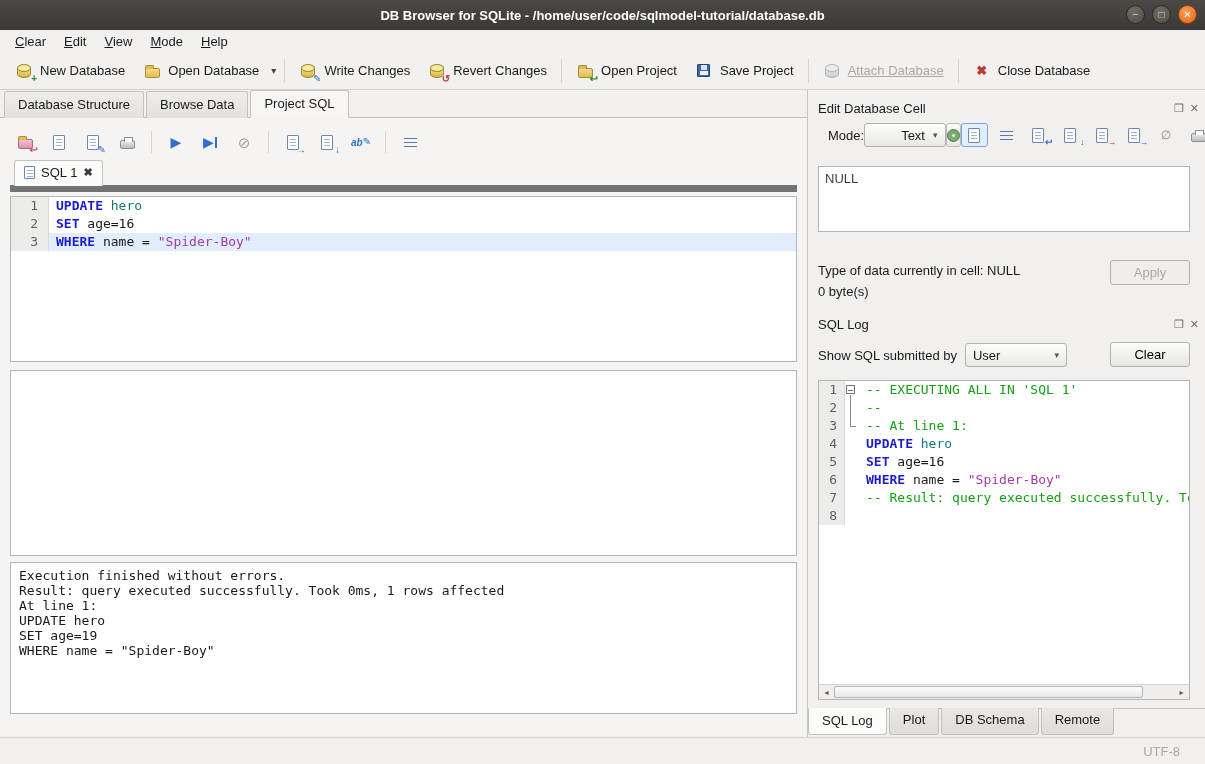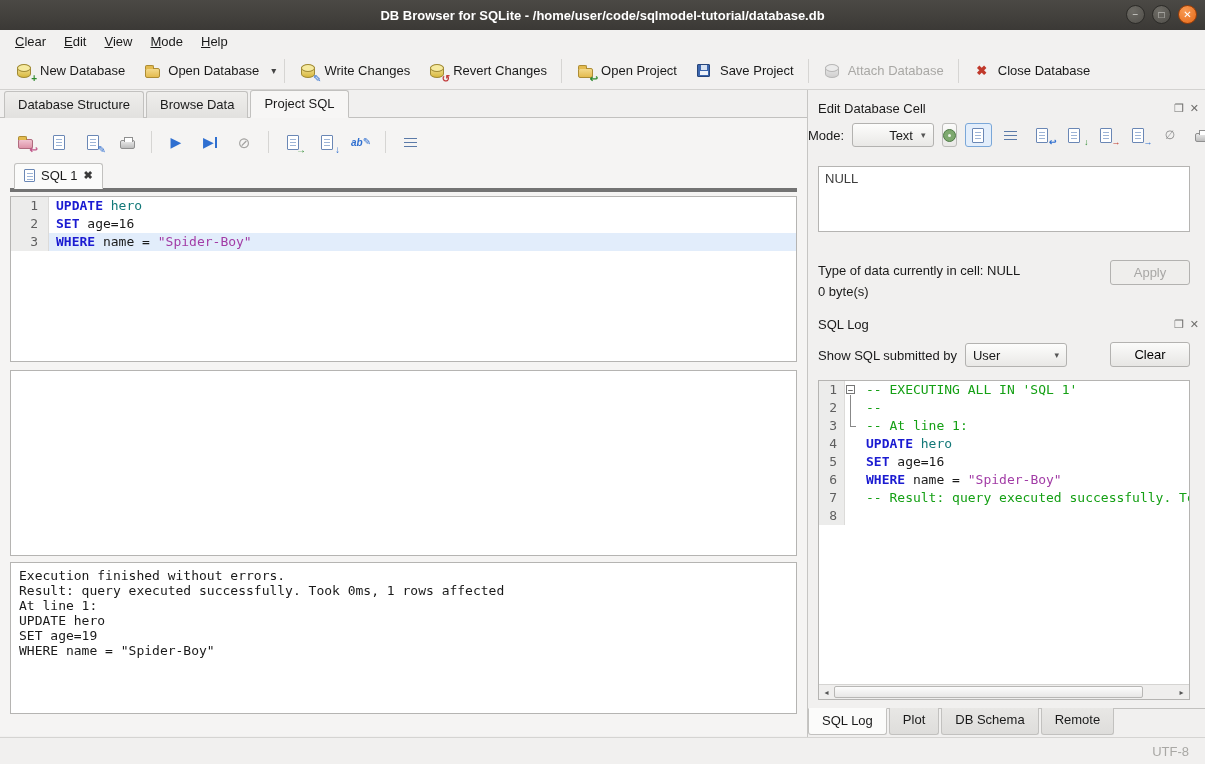--- a/index.html
+++ b/index.html
@@ -18,21 +18,21 @@
 
   
   .menubar { position:absolute; left:0; top:30px; right:0; height:22px; background:#f2f1f0; display:flex; align-items:center; padding-left:6px; }
   .menu-item { display:inline-block; padding:2px 9px; }
   .menu-item::first-letter { text-decoration:underline; }
 
   
   .toolbar { position:absolute; left:0; top:52px; right:0; height:38px; background:#f2f1f0;
     border-bottom:1px solid #d3d2d0; display:flex; align-items:center; padding:0 6px; }
   .tbtn { display:flex; align-items:center; gap:7px; padding:5px 9px; border-radius:3px; white-space:nowrap; }
-  .tbtn.disabled { color:#a9a8a5; }
+  .tbtn.disabled { color:#a9a8a5;text-decoration:underline; }
   .tbtn.disabled .i-db { filter:grayscale(1); opacity:.55; }
   .t-caret { padding:5px 3px; color:#444; font-size:10px; }
   .tsep { width:1px; height:24px; background:#d6d5d3; margin:0 5px; }
   .iconwrap { position:relative; width:18px; height:18px; display:flex; align-items:center; justify-content:center; flex:none; }
   .ov { position:absolute; right:-4px; bottom:-4px; font-size:10px; line-height:10px; }
 
   
   .i-db { position:relative; width:14px; height:11px; margin-top:4px; background:linear-gradient(#f0e093,#d8b83f);
     border:1px solid #a08a34; border-radius:0 0 7px 7px / 0 0 4px 4px; }
   .i-db::before { content:""; position:absolute; top:-4px; left:-1px; width:12px; height:6px; background:#f6ea9f; border:1px solid #a08a34; border-radius:50%; }
@@ -64,21 +64,21 @@
     border-radius:3px 3px 0 0; margin-right:2px; margin-bottom:-1px; }
   .mtab.active { background:#f7f6f5; border-bottom:1px solid #f7f6f5; font-weight:normal; }
   .page { position:relative; height:618px; background:#f5f4f3; padding:6px 10px 0; }
 
   
   .sql-toolbar { display:flex; align-items:center; height:36px; gap:4px; }
   .icon-btn { width:30px; height:28px; display:flex; align-items:center; justify-content:center; border-radius:3px; }
   .sql-toolbar .tsep { height:22px; }
 
   
-  .sql-subtabs { display:flex; align-items:flex-end; height:30px; border-bottom:4px solid #737373; margin-top:2px; }
+  .sql-subtabs { display:flex; align-items:flex-end; height:30px; border-bottom:7px solid #737373; margin-top:2px; }
   .stab { display:flex; align-items:center; gap:6px; padding:4px 9px 5px; background:#fbfbfa; border:1px solid #c2c1bf;
     border-bottom:1px solid #fbfbfa; border-radius:3px 3px 0 0; margin-bottom:-1px; margin-left:4px; }
   .stab-close { color:#3a3a3a; font-size:11px; font-weight:bold; }
   .i-file.small { width:11px; height:13px; }
 
   
   .editor, .logbox { background:#fff; border:1px solid #b5b4b2; overflow:hidden; }
   .editor { height:166px; margin-top:4px; }
   .crow { display:flex; height:18px; line-height:18px; font-family:"DejaVu Sans Mono", monospace; font-size:13px; }
   .gut { width:38px; flex:none; background:#ececeb; border-right:1px solid #dcdbd9; color:#5f5f5f;
@@ -101,21 +101,21 @@
     font:9px/8px "DejaVu Sans Mono", monospace; text-align:center; color:#333; }
   .fd::before { content:""; position:absolute; left:5px; top:14px; bottom:0; width:1px; background:#888; }
   .fv::before { content:""; position:absolute; left:5px; top:0; bottom:0; width:1px; background:#888; }
   .fe::before { content:""; position:absolute; left:5px; top:0; height:9px; width:1px; background:#888; }
   .fe::after  { content:""; position:absolute; left:5px; top:9px; width:6px; height:1px; background:#888; }
 
   
   .rp-header { position:absolute; left:10px; right:6px; height:20px; display:flex; align-items:center; }
   .hdr-icons { margin-left:auto; display:flex; gap:6px; color:#6e6d6b; font-size:11px; }
   .hdr-icons span { cursor:default; }
-  .mode-row { position:absolute; left:0; right:10px; top:32px; height:26px; display:flex; align-items:center; gap:8px; }
+  .mode-row { position:absolute; left:20px; right:10px; top:32px; height:26px; display:flex; align-items:center; }
   .combo { display:flex; align-items:center; height:24px; padding:0 7px; gap:8px; border:1px solid #b3b2b0; border-radius:3px;
     background:linear-gradient(#fdfdfc,#e9e8e6); }
   .combo .caret { margin-left:auto; font-size:9px; color:#555; }
   .combo.mode { width:88px;padding-left:36px; }
   .combo.wide { width:102px; }
   .sib { width:27px; height:24px; display:flex; align-items:center; justify-content:center; border:1px solid #bcbbb9;
     border-radius:3px; background:linear-gradient(#fbfbfa,#e9e8e6); }
   .rp-icons { margin-left:auto; display:flex; gap:5px; }
   .sml { width:27px; height:24px; display:flex; align-items:center; justify-content:center; border:1px solid transparent; border-radius:3px; position:relative; }
   .sml.active { border-color:#7aa7d8; background:#e3eefb; }
@@ -142,21 +142,21 @@
   .sthumb { position:absolute; left:0; top:1px; bottom:1px; width:91%; background:linear-gradient(#fcfcfc,#e8e7e6);
     border:1px solid #b8b7b5; border-radius:2px; }
 
   .bottom-tabs { position:absolute; left:0; right:0; top:618px; height:27px; border-top:1px solid #c2c1bf; display:flex; }
   .btab { padding:4px 13px 5px; background:linear-gradient(#e8e7e5,#dedddb); border:1px solid #c2c1bf; border-top:none;
     border-radius:0 0 3px 3px; margin-right:2px; margin-top:-1px; }
   .btab.active { background:#fbfbfa; border-top:1px solid #fbfbfa; }
 
   
   .statusbar { position:absolute; left:0; bottom:0; right:0; height:27px; background:#f1f0ef; border-top:1px solid #d5d4d2;
-    display:flex; align-items:center; justify-content:flex-end; padding-right:16px; color:#a9a8a5; }
+    display:flex; align-items:center; justify-content:flex-end; padding-right:25px; color:#a9a8a5; }
   .lbl { white-space:nowrap; }
 </style>
 </head>
 <body>
 
 <div class="window">
 
   <div class="titlebar">
     <div class="title">DB Browser for SQLite - /home/user/code/sqlmodel-tutorial/database.db</div>
     <div class="winbtns">

